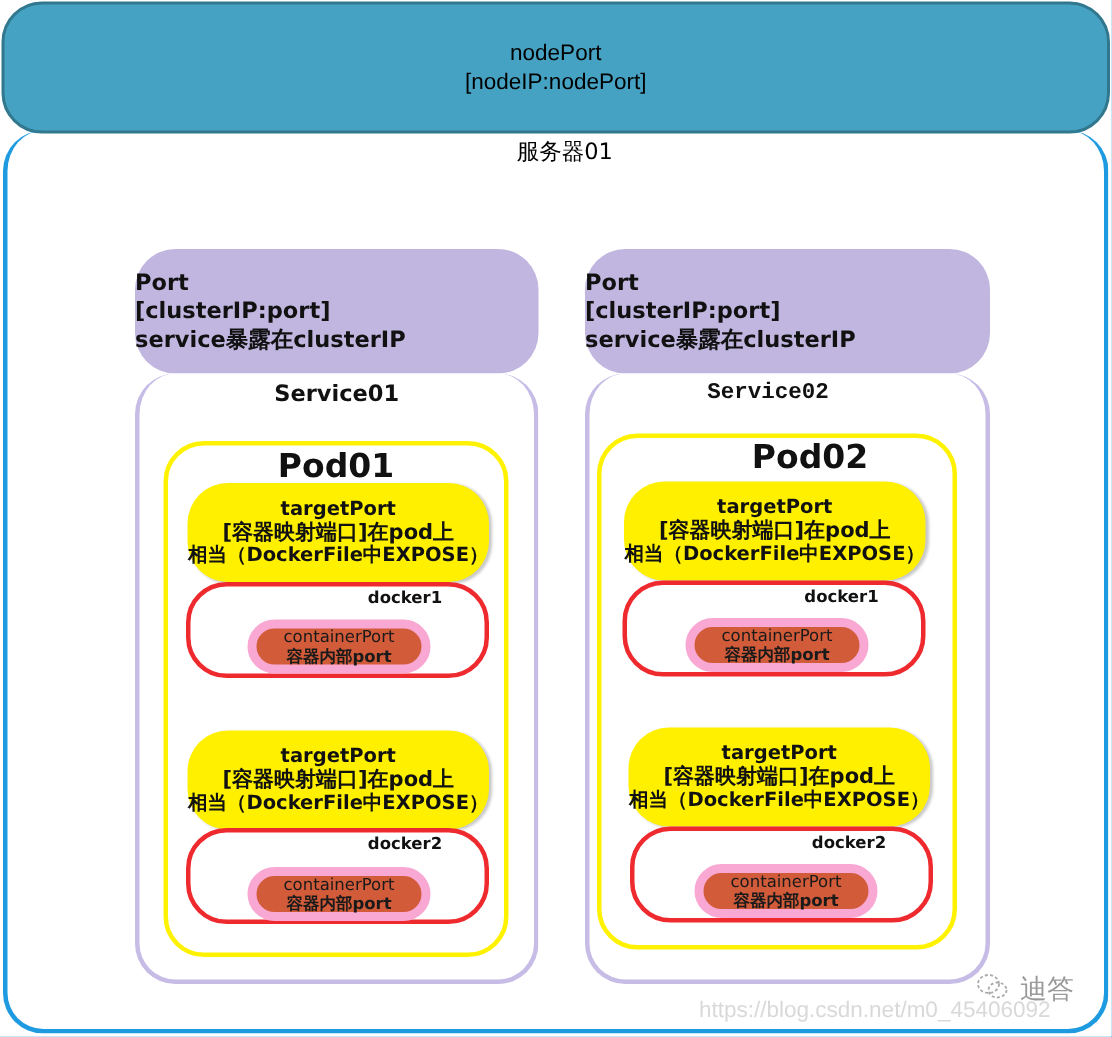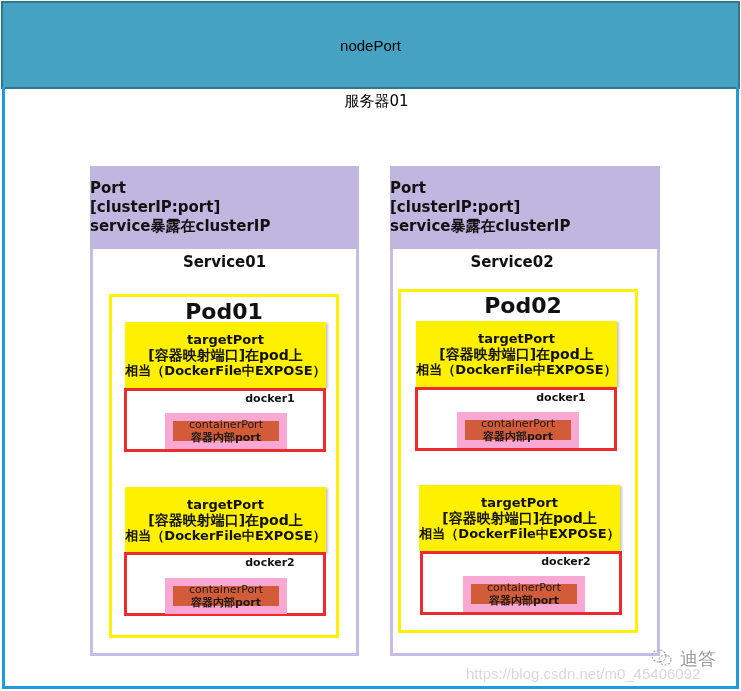--- a/index.html
+++ b/index.html
@@ -1,49 +1,50 @@
 <!DOCTYPE html>
 <html><head>
 <meta charset="utf-8">
 <style>
   html, body { margin:0; padding:0; background:#ffffff; }
   body { width:741px; height:691px; position:relative; overflow:hidden;
          font-family:"DejaVu Sans", "Liberation Sans", sans-serif; }
-  .abs { position:absolute; box-sizing:border-box; }
+  .abs { position:absolute; box-sizing:border-box;border-radius:27px; }
   .node-header { left:1px; top:1px; width:739px; height:88px; background:#46A2C2;
                  border:2px solid #31788F; display:flex; flex-direction:column;
                  align-items:center; justify-content:center; color:#000;
                  font-size:15px; line-height:19px; font-family:"Liberation Sans", sans-serif; }
   .server-box { left:2px; top:87px; width:737px; height:602px; border:3px solid #1E9BE0;
                 border-top:none; }
   .server-label { left:0; top:92px; width:741px; text-align:center; font-size:15px;
                   font-weight:normal;padding-left:12px; }
   .svc-header { background:#C0B6E0; display:flex; flex-direction:column; align-items:flex-start;
                 justify-content:center; font-size:15px; line-height:19px; font-weight:bold;
                 color:#111; }
   .svc-body { border:3px solid #C6BCE6; border-top:none; background:#fff; }
   .svc-label { text-align:center; font-size:15px; font-weight:bold; color:#111; }
   .pod { border:3px solid #FFF200; }
   .pod-label { text-align:center; font-size:22px; font-weight:bold; color:#111; }
   .tp { background:#FFF000; display:flex; flex-direction:column; align-items:center;
         justify-content:center; font-size:13px; line-height:15px; font-weight:bold; color:#111;
         box-shadow: 2px 1px 2px #c8c8c8; }
   .docker { border:3px solid #EE2A2F; background:#fff; }
   .docker-label { text-align:center; font-size:11px; font-weight:bold; color:#111;margin-left:45px; }
-  .cp { background:#D25B3A; border:8px solid #f9a8d4; display:flex; flex-direction:column;
+  .cp { background:#D25B3A; border:6px solid #f9a8d4; display:flex; flex-direction:column;
         align-items:center; justify-content:center; font-size:11px; line-height:13px;
         font-weight:bold; color:#1a1a1a; }
   .watermark { font-family:"Liberation Sans", sans-serif; color:#d9d9d9; font-size:15px; }
   .wm-brand { color:#9a9a9a; font-size:18px; }
 </style>
 </head>
 <body>
 
 <div class="abs node-header">
   <div>nodePort</div>
+  <div>[nodeIP:nodePort]</div>
 </div>
 
 <div class="abs server-box"></div>
 <div class="abs server-label">服务器01</div>
 
 <div class="abs svc-header" style="left:90px; top:166px; width:269px; height:83px;">
   <div>Port</div>
   <div>[clusterIP:port]</div>
   <div>service暴露在clusterIP</div>
 </div>
@@ -76,24 +77,24 @@
   <div style="font-weight:normal;">containerPort</div>
   <div>容器内部port</div>
 </div>
 
 <div class="abs svc-header" style="left:390px; top:166px; width:270px; height:83px;">
   <div>Port</div>
   <div>[clusterIP:port]</div>
   <div>service暴露在clusterIP</div>
 </div>
 <div class="abs svc-body" style="left:390px; top:249px; width:270px; height:407px;"></div>
-<div class="abs svc-label" style="left:390px; top:253px; width:244px;">Service02</div>
+<div class="abs svc-label" style="left:390px; top:253px; width:244px;font-family:Liberation Mono, monospace;">Service02</div>
 
 <div class="abs pod" style="left:398px; top:289px; width:240px; height:344px;"></div>
-<div class="abs pod-label" style="left:391px; top:293px; width:264px;">Pod02</div>
+<div class="abs pod-label" style="left:408px; top:293px; width:264px;">Pod02</div>
 
 <div class="abs tp" style="left:416px; top:321px; width:201px; height:66px;">
   <div>targetPort</div>
   <div style="font-size:14px;line-height:16px;">[容器映射端口]在pod上</div>
   <div>相当（DockerFile中EXPOSE）</div>
 </div>
 <div class="abs docker" style="left:415px; top:387px; width:202px; height:64px;"></div>
 <div class="abs docker-label" style="left:415px; top:391px; width:202px;">docker1</div>
 <div class="abs cp" style="left:457px; top:412px; width:122px; height:36px;">
   <div style="font-weight:normal;">containerPort</div>

